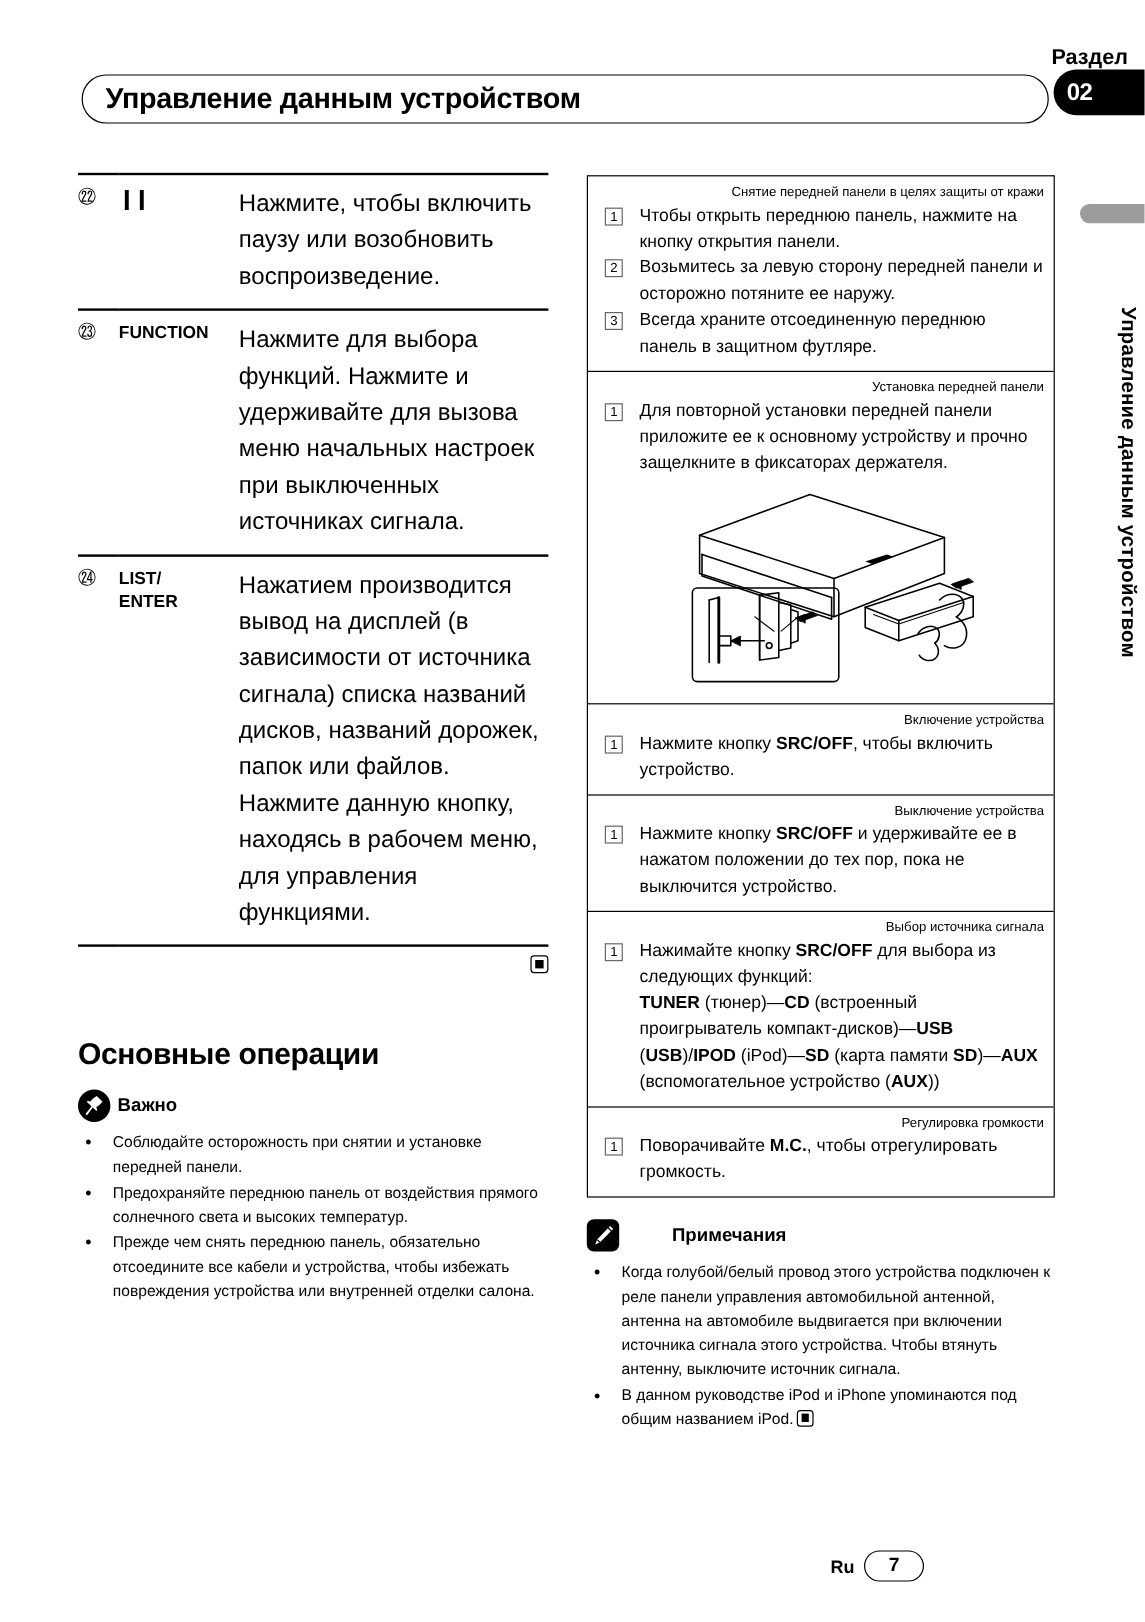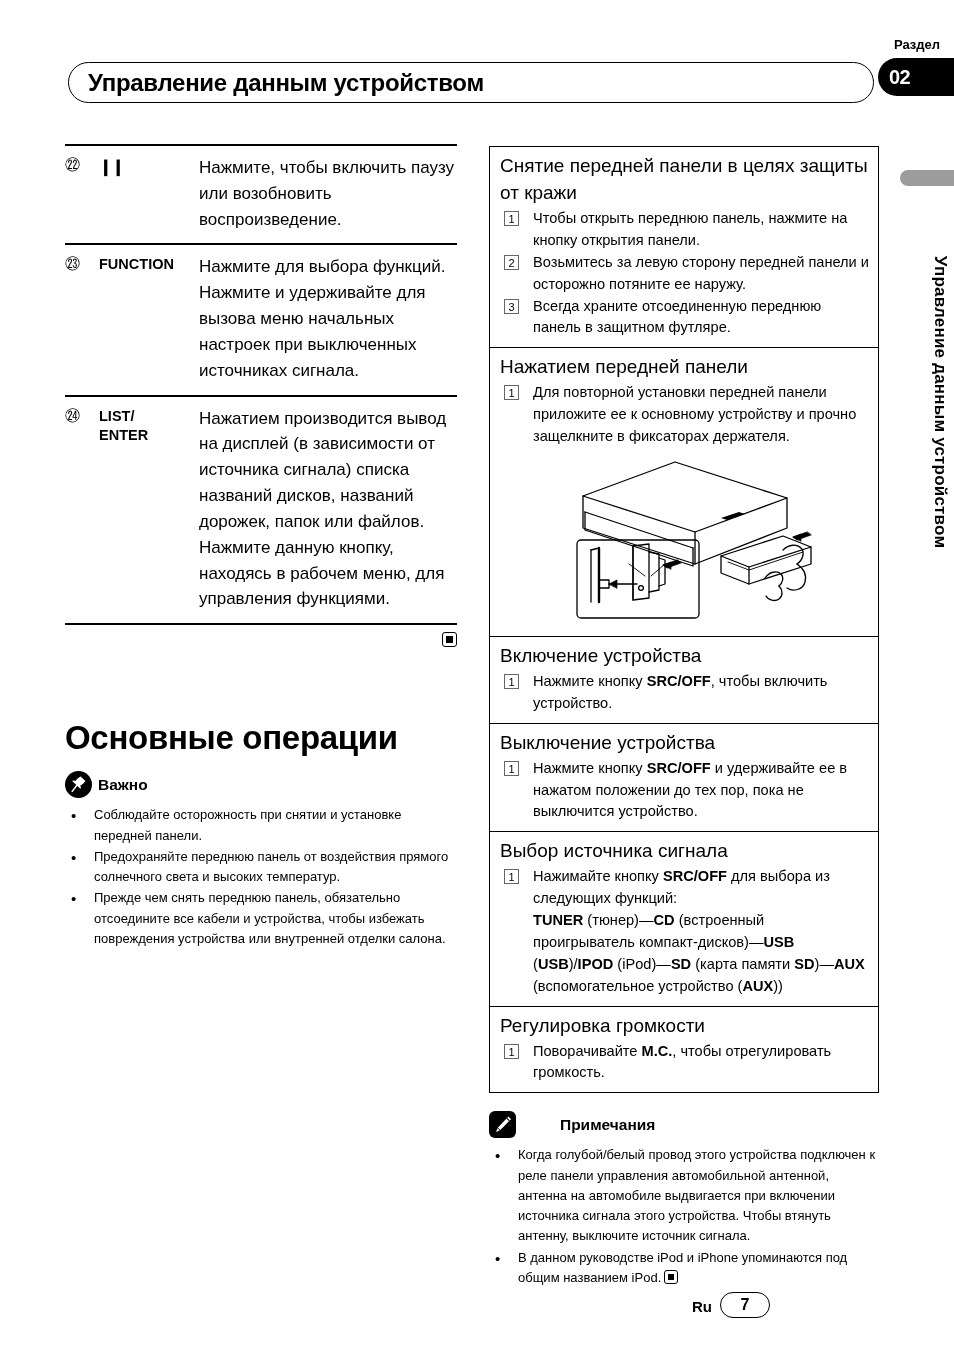--- a/index.html
+++ b/index.html
@@ -23,21 +23,21 @@
   
   #header-zone {
     position: absolute;
     left: 0; top: 0;
     width: 954px; height: 120px;
   }
   .razdel-label {
     position: absolute;
     right: 14px;
     top: 38px;
-    font-size: 13px;
+    font-size: 18px;
     font-weight: bold;
     letter-spacing: 0px;
     line-height: 1;
   }
   .section-badge {
     position: absolute;
     left: 878px;
     top: 58px;
     width: 76px;
     height: 38px;
@@ -136,21 +136,21 @@
     padding-top: 10px;
   }
   .keytable td.c-label {
     width: 96px;
     font-size: 14.5px;
     font-weight: bold;
     line-height: 1.35;
     padding-top: 10px;
   }
   .keytable td.c-desc {
-    font-size: 17px;
+    font-size: 20px;
     line-height: 1.52;
     padding-left: 4px;
     margin-top: 33px;
   }
   .circ-num {
     display: inline-block;
     font-size: 15px;
     line-height: 1;
   }
   .pause-glyph {
@@ -194,23 +194,23 @@
   .end-square-inline::after {
     content: "";
     position: absolute;
     left: 2.6px; top: 2.6px;
     width: 6.6px; height: 6.6px;
     background: #000;
   }
 
   
   .h1-big {
-    font-size: 33px;
-    font-weight: bold;
-    margin: 72px 0 14px 0;
+    font-size: 25px;
+    font-weight: bold;
+    margin: 54px 0 14px 0;
     letter-spacing: -0.3px;
   }
   .callout-head {
     display: flex;
     align-items: center;
     gap: 6px;
     margin: 0 0 7px 0;
   }
   .callout-head .ctext {
     font-size: 15.5px;
@@ -258,23 +258,24 @@
     border: 1.5px solid #000;
     box-sizing: border-box;
   }
   .panel {
     border-bottom: 1.5px solid #000;
     padding: 6px 8px 8px 10px;
     box-sizing: border-box;
   }
   .panel:last-child { border-bottom: none; }
   .panel-title {
-    font-size: 19px;
+    font-size: 11px;
     line-height: 1.42;
     margin-bottom: 1px;
+    text-align: right;
   }
   ol.steps {
     list-style: none;
     margin: 0;
     padding: 0;
   }
   ol.steps li {
     position: relative;
     padding-left: 33px;
     font-size: 14.6px;
@@ -425,21 +426,21 @@
             <span>Возьмитесь за левую сторону передней панели и осторожно потяните ее наружу.</span>
           </li>
           <li>
             <span class="step-num">3</span>
             <span>Всегда храните отсоединенную переднюю панель в защитном футляре.</span>
           </li>
         </ol>
       </div>
 
       <div class="panel">
-        <div class="panel-title">Нажатием передней панели</div>
+        <div class="panel-title">Установка передней панели</div>
         <ol class="steps">
           <li>
             <span class="step-num">1</span>
             <span>Для повторной установки передней панели приложите ее к основному устройству и прочно защелкните в фиксаторах держателя.</span>
           </li>
         </ol>
         <div class="illus-wrap">
           <svg width="320" height="170" viewBox="0 0 320 170">
             <g fill="none" stroke="#000" stroke-width="1.3" stroke-linejoin="round" stroke-linecap="round">
 

